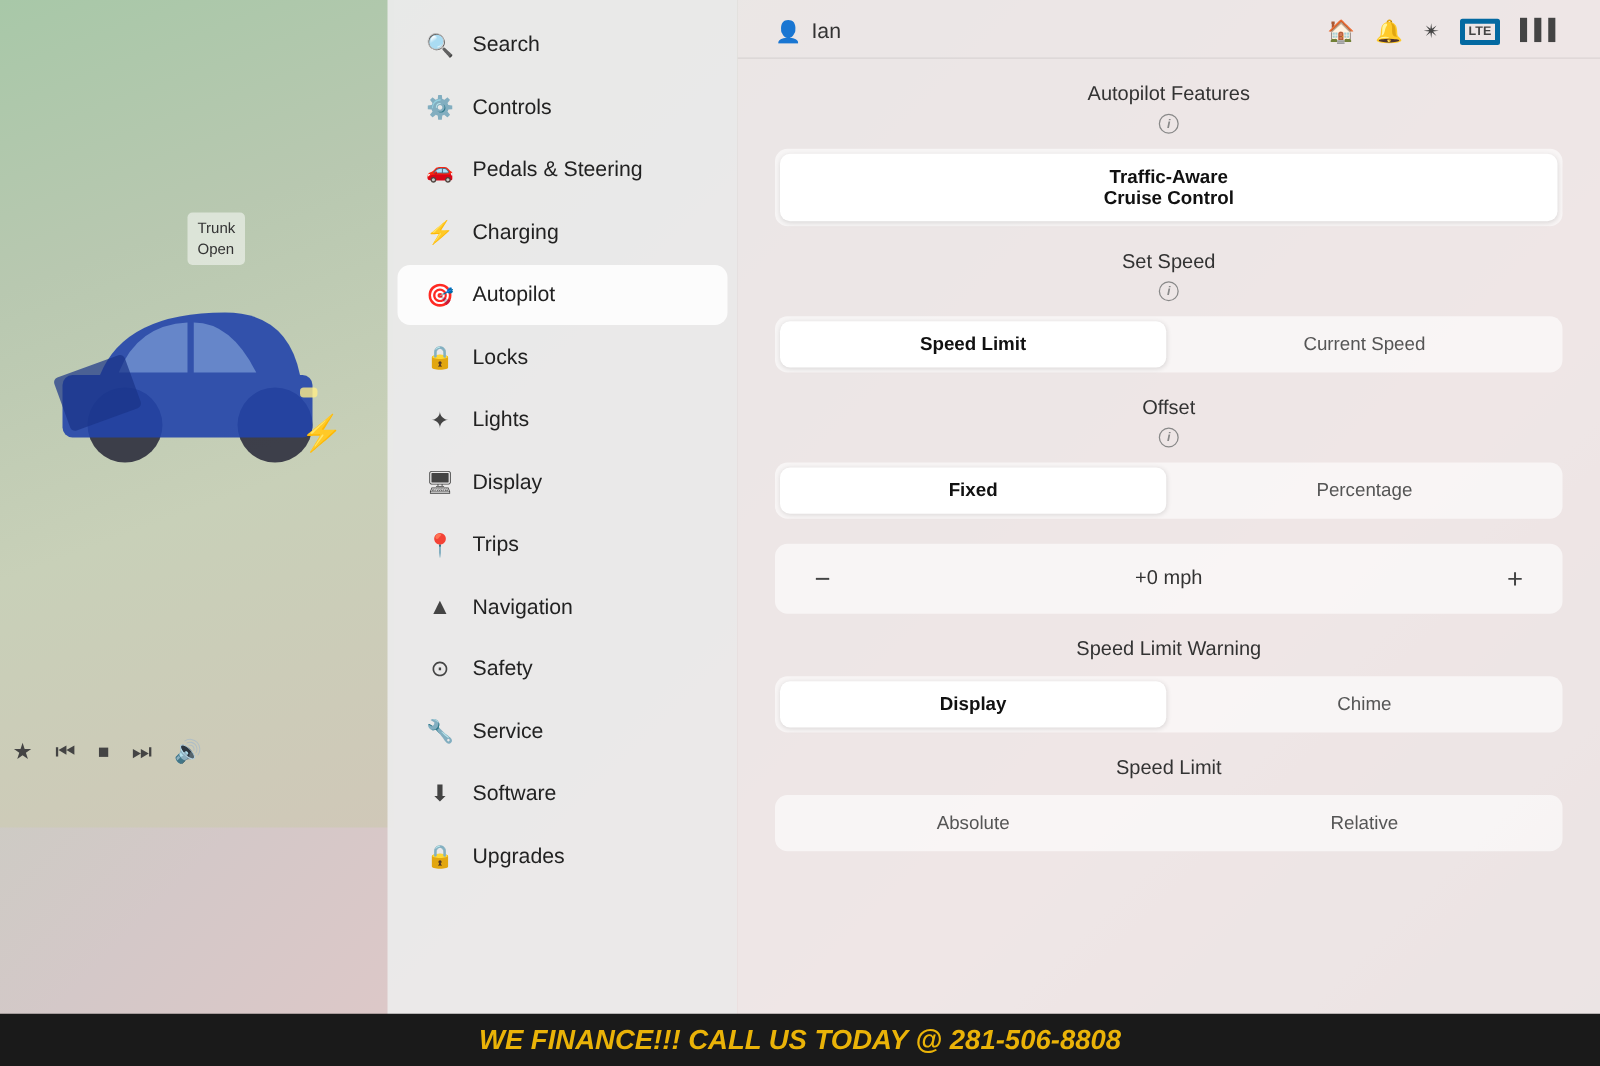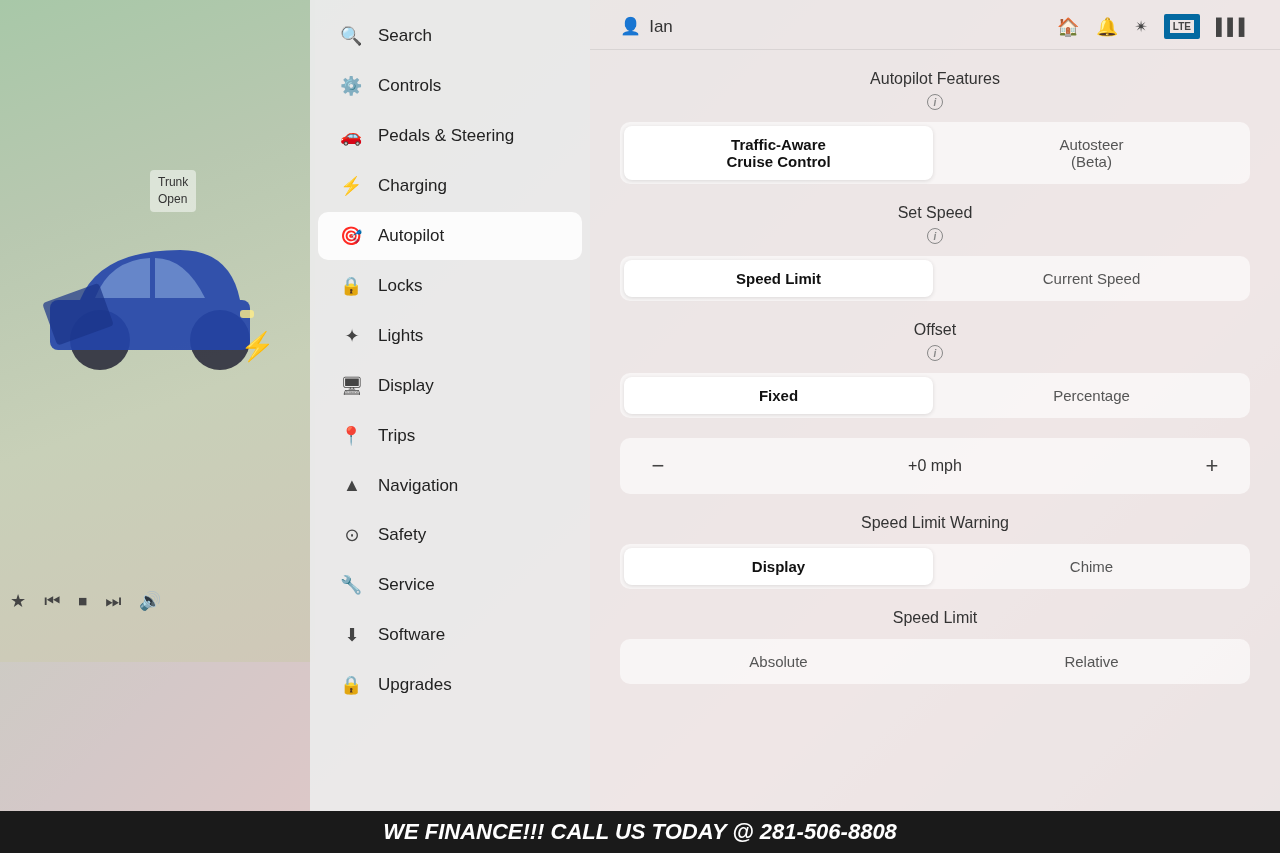--- a/index.html
+++ b/index.html
@@ -145,21 +145,21 @@
       display: flex;
       align-items: center;
       gap: 16px;
       font-size: 18px;
       color: #444;
     }
     .lte-badge {
       font-size: 10px;
       font-weight: bold;
       color: #444;
-      border: 6px solid #0369a1;
+      border: 4px solid #0369a1;
       padding: 1px 3px;
       border-radius: 2px;
     }
 
     
     .content-body {
       padding: 20px 30px;
     }
 
     .section-title {
@@ -244,21 +244,21 @@
     .bottom-banner {
       position: absolute;
       bottom: 0;
       left: 0;
       right: 0;
       background: #1a1a1a;
       padding: 8px 20px;
       z-index: 10;
     }
     .bottom-banner-text {
-      color: #ffffff;
+      color: #eab308;
       font-size: 22px;
       font-weight: 900;
       font-style: italic;
       text-align: center;
       font-family: Arial Black, Arial, sans-serif;
     }
 
     
     .car-svg-area {
       position: absolute;
@@ -403,22 +403,20 @@
 
     <div class="content-body">
 
       <div class="section-title">
         <span>Autopilot Features</span>
         <span class="info-icon">i</span>
       </div>
       <div class="toggle-group">
         <button class="toggle-btn active" style="white-space:pre-line;">Traffic-Aware
 Cruise Control</button>
-        <button class="toggle-btn" style="white-space:pre-line;">Autosteer
-(Beta)</button>
       </div>
 
       <div class="section-title">
         <span>Set Speed</span>
         <span class="info-icon">i</span>
       </div>
       <div class="toggle-group">
         <button class="toggle-btn active">Speed Limit</button>
         <button class="toggle-btn">Current Speed</button>
       </div>

